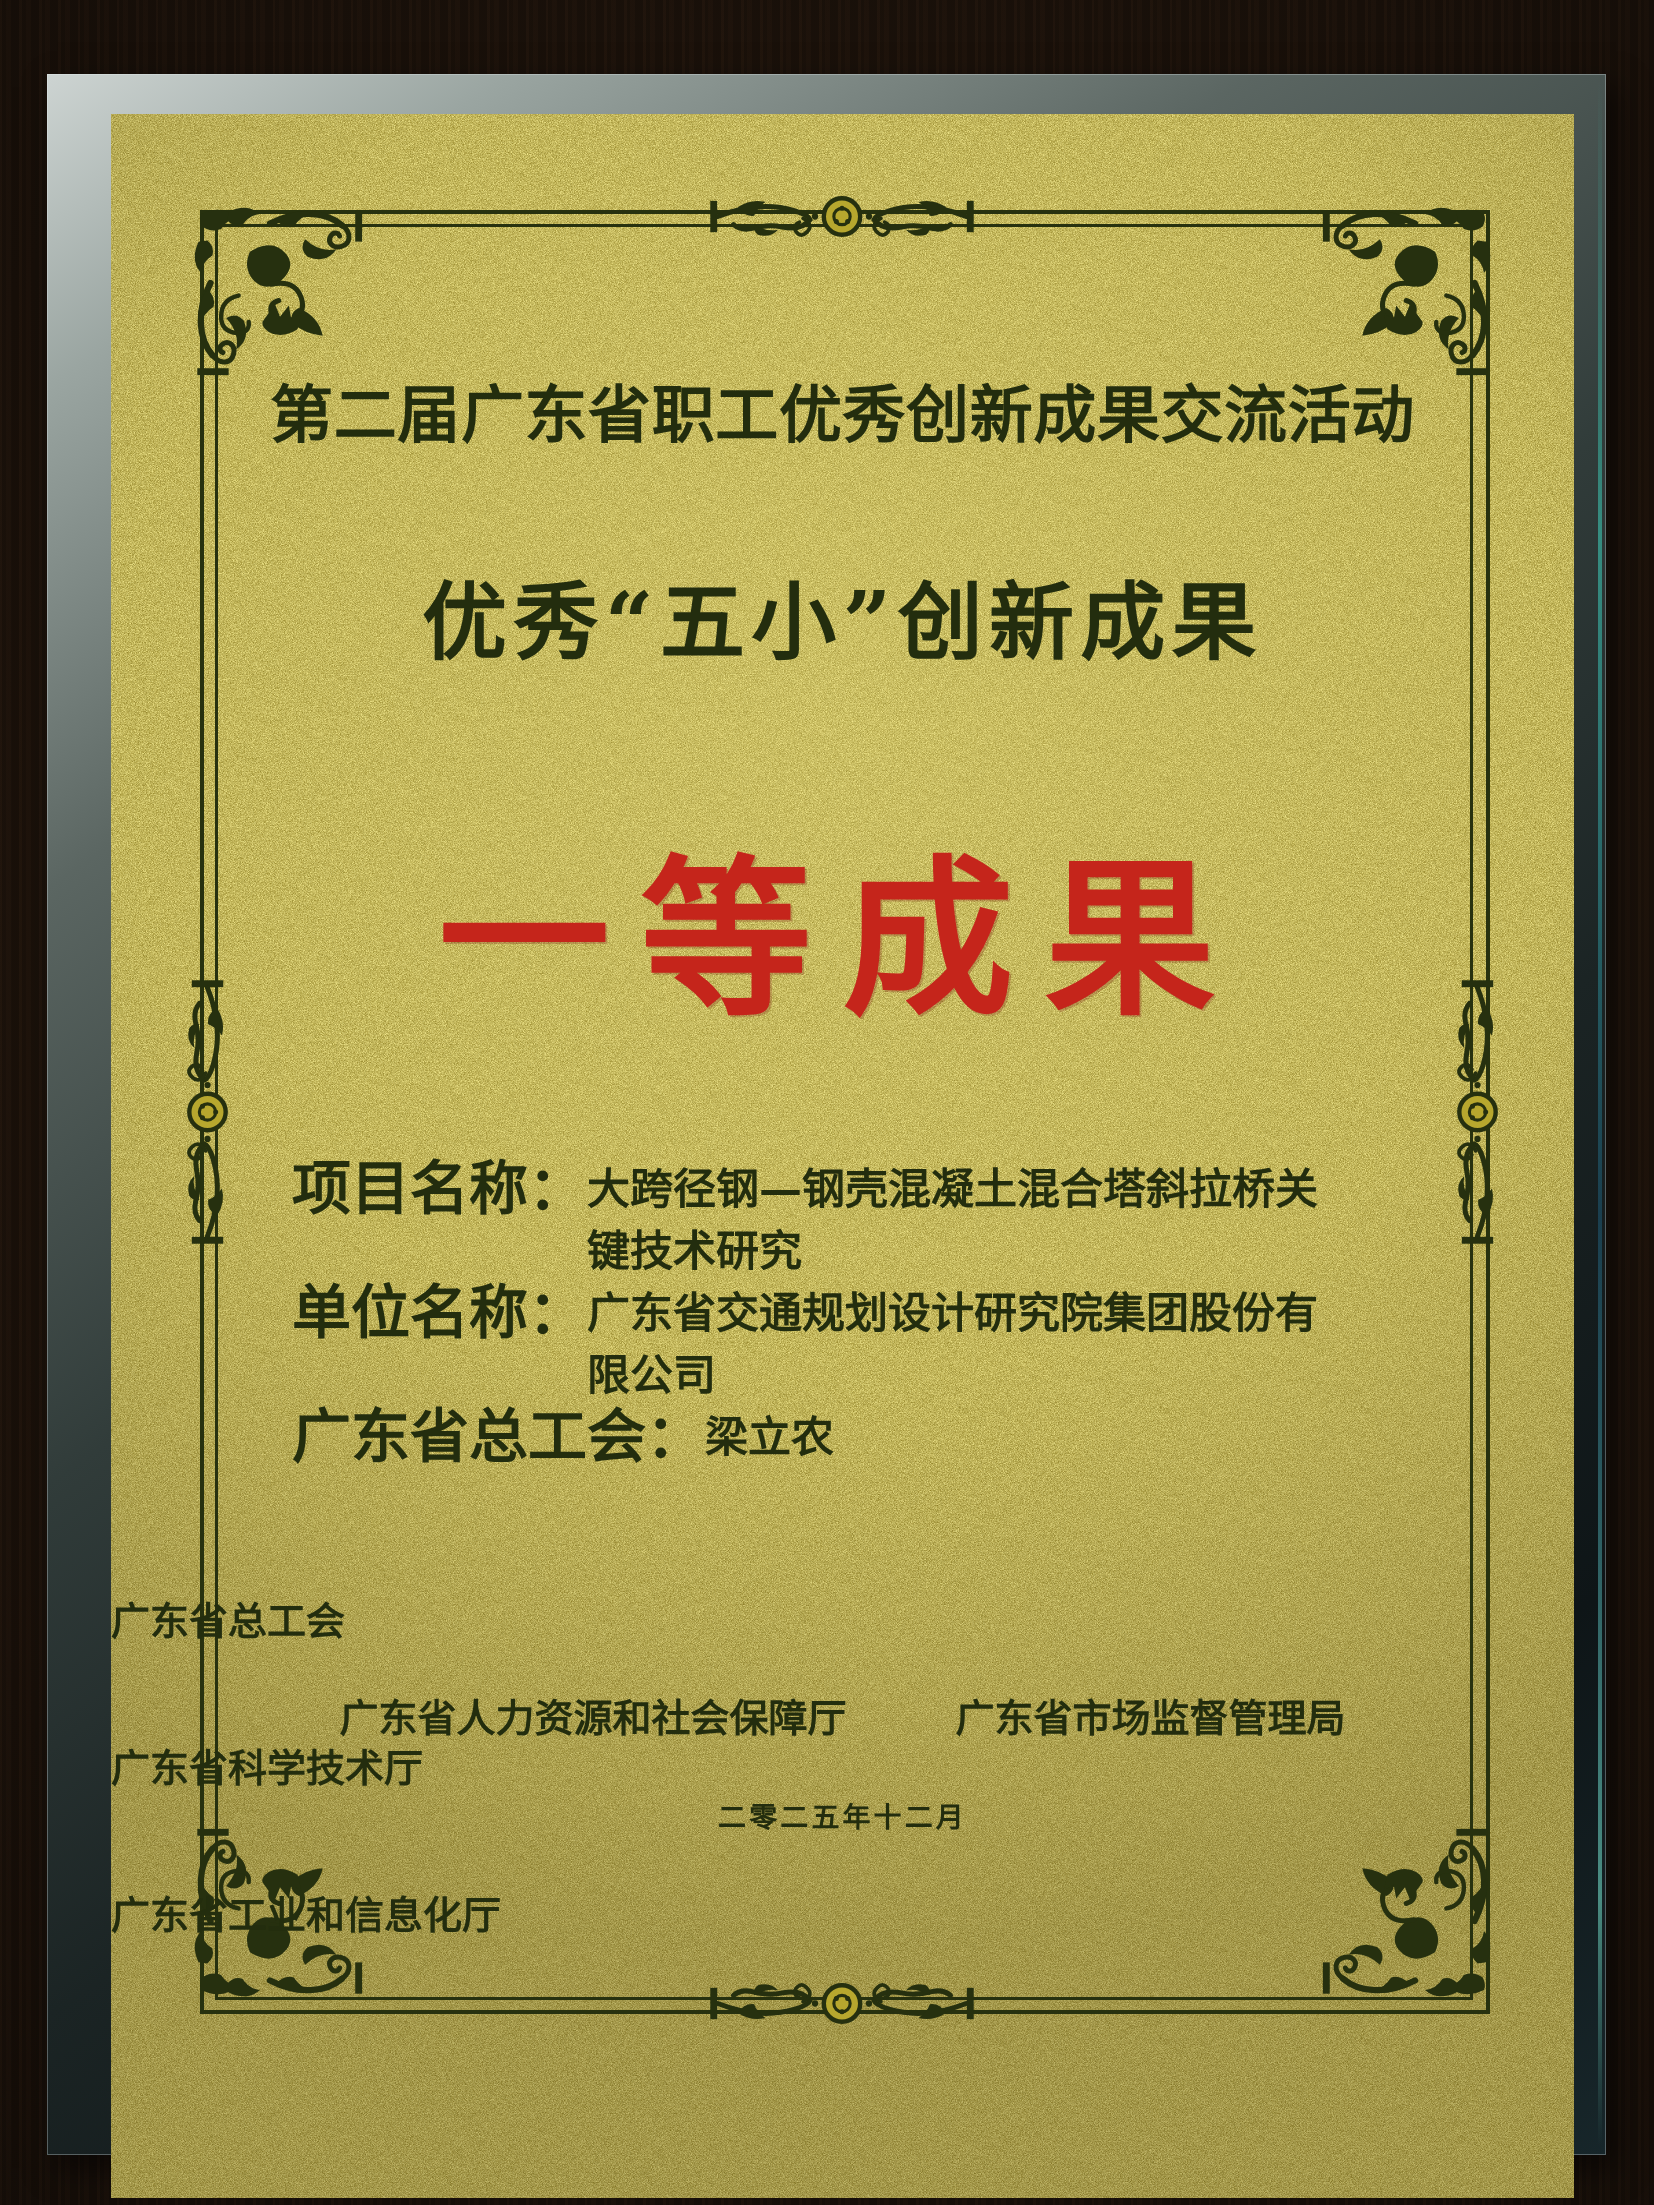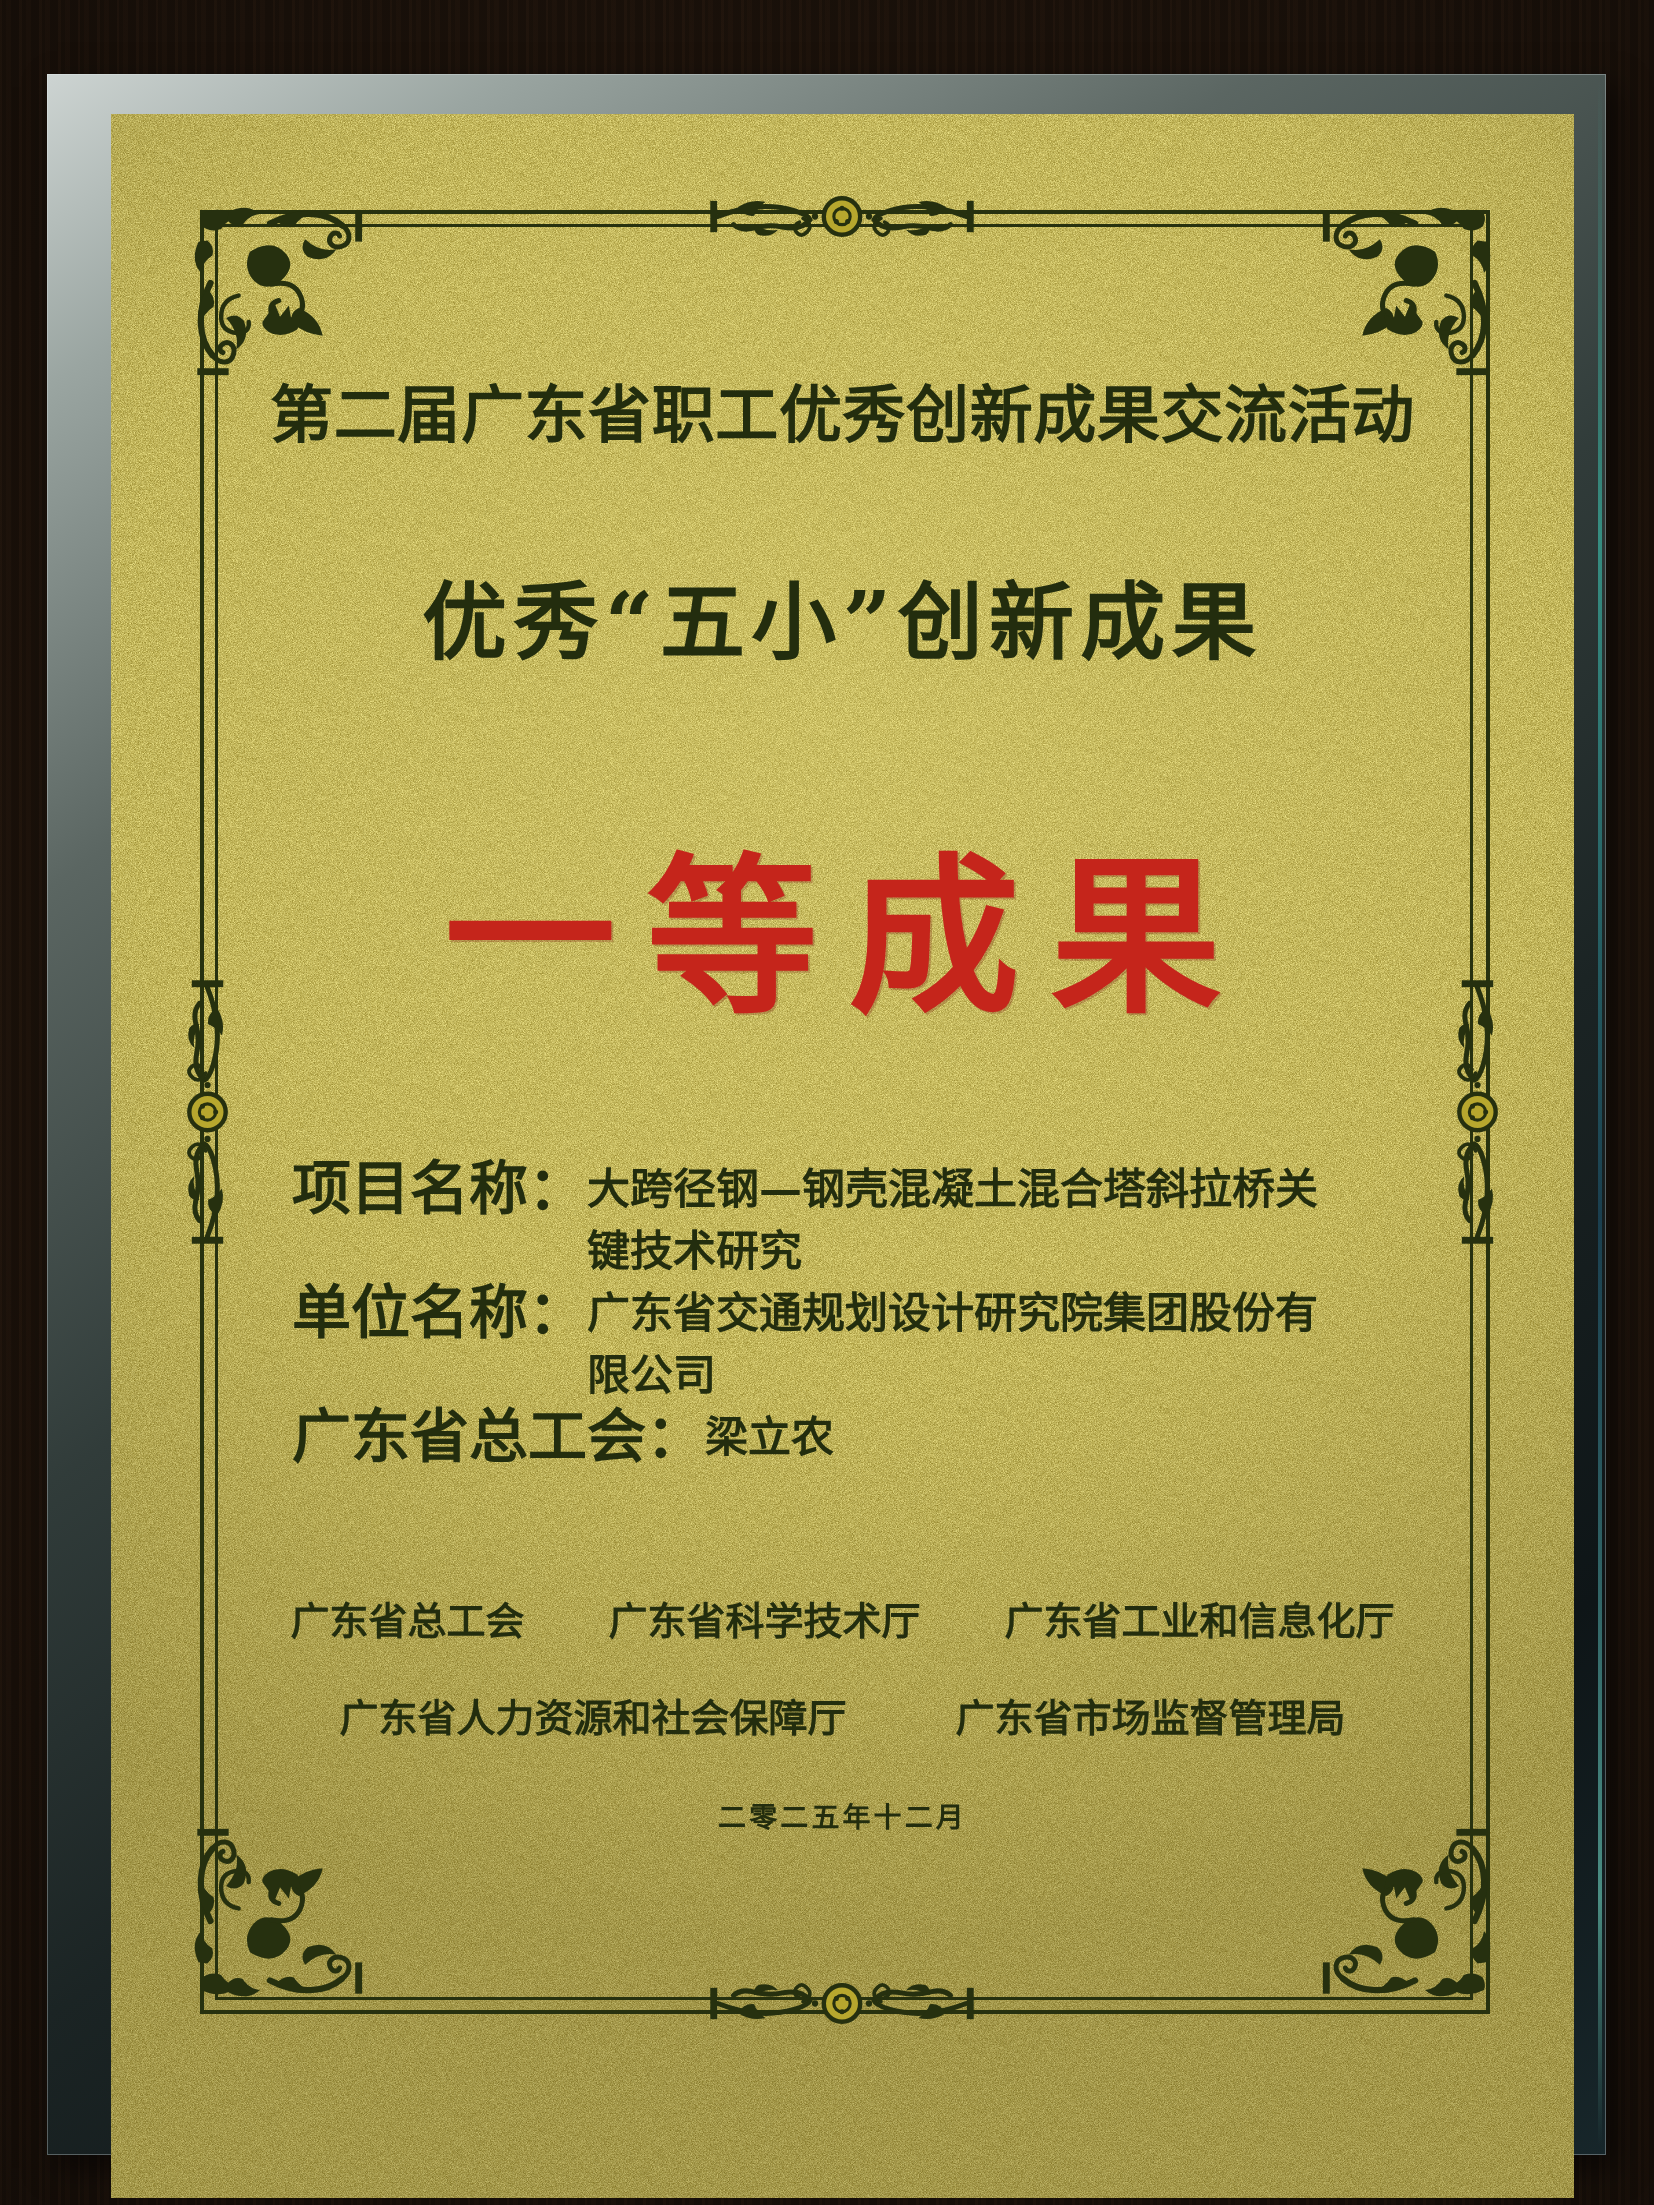--- a/index.html
+++ b/index.html
@@ -20,28 +20,28 @@
   .gold-tex{position:absolute;inset:0;z-index:0;}
   .sheen{position:absolute;inset:0;z-index:1;
     background:radial-gradient(90% 60% at 50% 28%, rgba(255,244,150,0.15), rgba(0,0,0,0) 55%, rgba(40,30,5,0.20) 100%);}
   .border-outer{position:absolute;left:89px;top:96px;width:1290px;height:1804px;border:4.4px solid #27310f;box-sizing:border-box;z-index:2;}
   .border-inner{position:absolute;left:104px;top:110px;width:1258px;height:1776px;border:3.8px solid #27310f;box-sizing:border-box;z-index:2;}
   svg.orn{position:absolute;z-index:3;}
   .txt{position:absolute;left:0;width:100%;text-align:center;color:#232d0e;z-index:4;line-height:1;}
   .title1{top:270px;font-size:63px;font-weight:900;letter-spacing:0.6px;}
   .title2{top:466px;font-size:85px;font-weight:900;letter-spacing:6.3px;font-family:"DejaVu Serif","Liberation Serif",serif;}
   .award{top:740px;font-size:171px;font-weight:900;letter-spacing:31px;color:#c5251b;
-    font-family:Liberation Serif, serif;text-shadow:1.9px 1.9px 0 rgba(120,20,10,0.25);margin-left:6px;}
+    font-family:Liberation Sans, sans-serif;text-shadow:1.9px 1.9px 0 rgba(120,20,10,0.25);}
   .info{position:absolute;left:181px;top:1044px;width:1194px;z-index:4;color:#232d0e;}
   .info .row{display:flex;align-items:flex-start;}
   .info .lbl{font-size:59px;font-weight:900;line-height:62px;white-space:nowrap;font-family:"DejaVu Sans","Liberation Sans",sans-serif;text-align:right;}
   .info .val{display:flex;flex-direction:column;font-size:43px;line-height:62px;font-family:"DejaVu Serif","Liberation Serif",serif;font-weight:600;}
   .info .vline{display:block;white-space:nowrap;}
   .orgs{position:absolute;left:0;width:100%;display:flex;justify-content:center;z-index:4;color:#232d0e;font-weight:900;font-size:39px;line-height:1;}
-  .orgs1{top:1488px;gap:84px;}
+  .orgs1{top:1488px;gap:108px;flex-direction:column;}
   .orgs2{top:1585px;gap:109px;}
   .date{top:1690px;font-size:28px;font-weight:900;letter-spacing:3.1px;}
   .defs{position:absolute;width:0;height:0;overflow:hidden;}
 </style>
 </head>
 <body>
 
 <svg class="defs" aria-hidden="true">
   <defs>
     <g id="corner-orn" fill="#26300f" stroke="#26300f" stroke-width="0" stroke-linecap="round">

